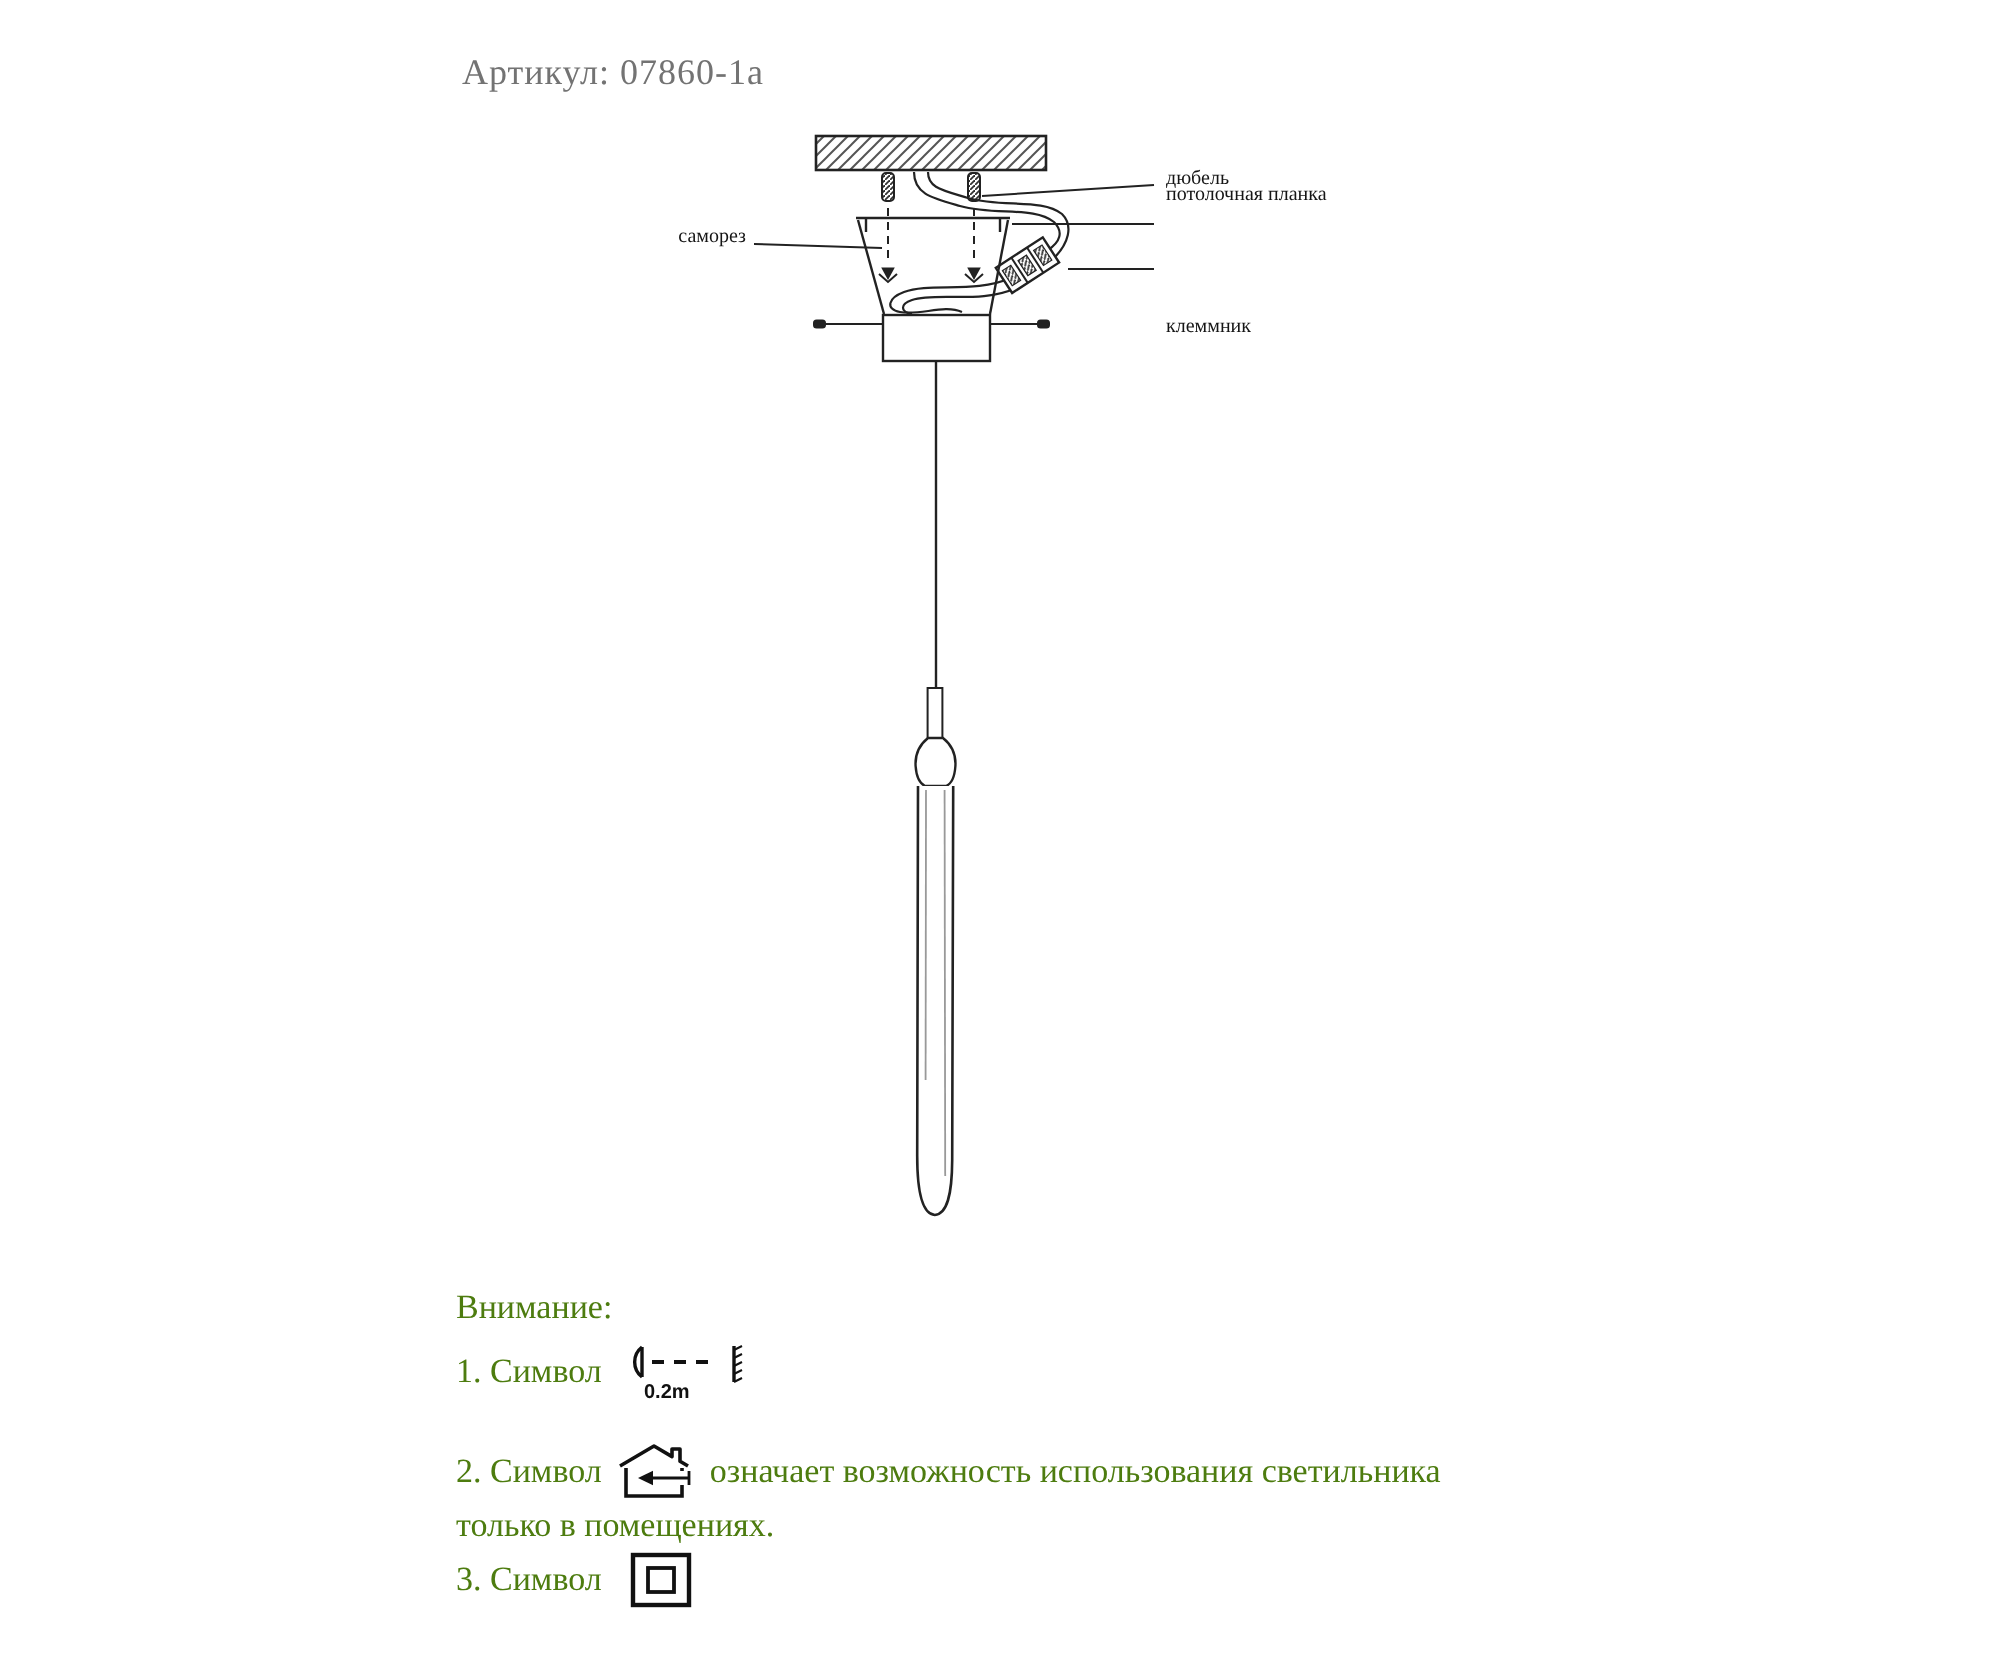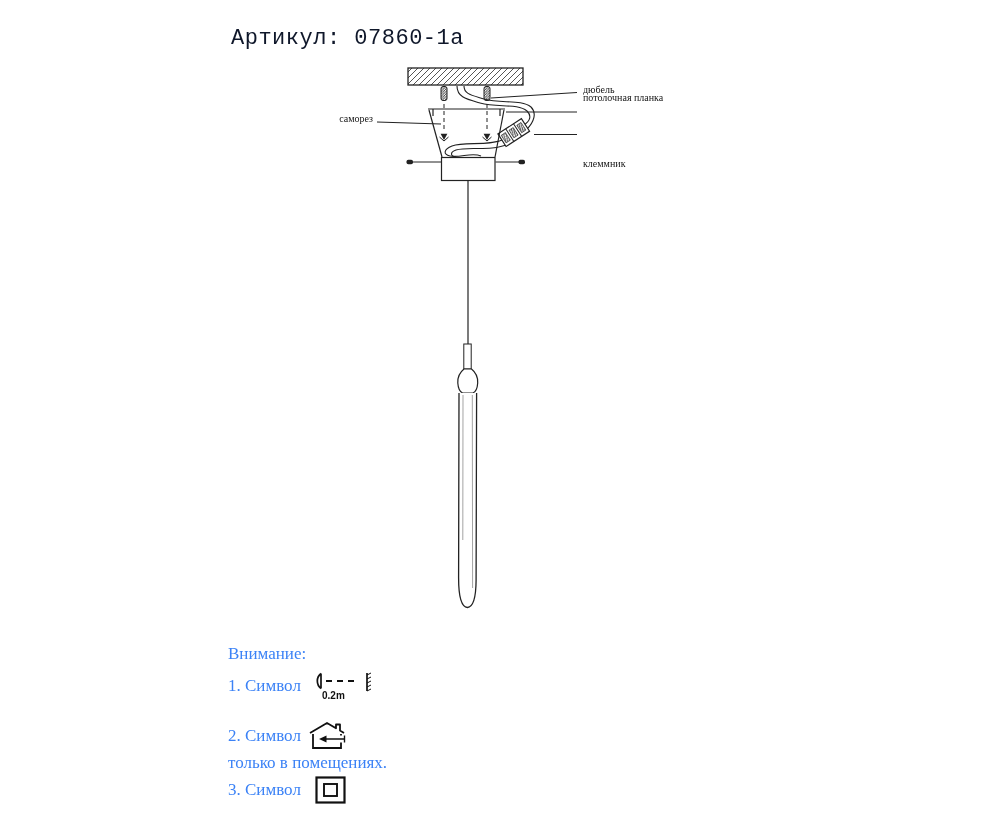--- a/index.html
+++ b/index.html
@@ -1,26 +1,26 @@
 <!DOCTYPE html>
 <html><head>
 <meta charset="utf-8">
 <style>
   html,body{margin:0;padding:0;background:#fff;}
   .page{position:relative;width:1000px;height:833px;background:#ffffff;overflow:hidden;
         font-family:"Liberation Serif","DejaVu Serif",serif;color:#1a1a1a;}
-  .title{position:absolute;left:231px;top:26px;font-size:22px;letter-spacing:.5px;color:#0f172a;font-family:Liberation Mono, monospace;}
+  .title{position:absolute;left:231px;top:26px;font-size:18px;letter-spacing:.5px;color:#737373;}
   .diagram-svg{position:absolute;left:370px;top:55px;}
   .dlabel{position:absolute;font-size:10px;color:#151515;white-space:nowrap;}
   .lbl-samorez{left:293px;top:113px;width:80px;text-align:right;}
   .lbl-dyubel{left:583px;top:84px;}
   .lbl-planka{left:583px;top:92px;font-family:Liberation Serif, serif;}
   .lbl-klemmnik{left:583px;top:126px;margin-top:32px;}
   .notes{position:absolute;left:0;top:0;width:1000px;height:833px;pointer-events:none;}
-  .nline{position:absolute;left:228px;font-size:17px;color:#3b82f6;white-space:nowrap;
+  .nline{position:absolute;left:228px;font-size:17px;color:#4d7c0f;white-space:nowrap;
          display:flex;align-items:center;}
   .n-head{top:644px;}
   .n1a{top:672px;height:28px;}
   .n1b{top:701px;}
   .n2a{top:721px;height:30px;}
   .n2b{top:753px;}
   .n3a{top:775px;height:30px;}
   .sym{flex:0 0 auto;display:block;}
   .gap1{margin:0 6px 0 9px;} .gap2{margin:0 9px 0 7px;} .gap3{margin:0 13px 0 13px;}
 </style>
@@ -134,20 +134,21 @@
 
     <div class="nline n2a">
       <span>2. Символ</span>
       <svg class="sym gap2" width="38" height="30" viewBox="0 0 38 30">
         <path d="M2,12 L19,2 L28,7.3 L28,3.5 L32,3.5 L32,9.6 L36,12" fill="none" stroke="#111" stroke-width="1.8" stroke-linejoin="round"></path>
         <path d="M5,13 L5,27 L33,27 L33,21.5 M33,14.5 L33,13" fill="none" stroke="#111" stroke-width="1.8"></path>
         <line x1="36.5" y1="18" x2="17" y2="18" stroke="#111" stroke-width="1.5"></line>
         <line x1="36.5" y1="14.5" x2="36.5" y2="21.5" stroke="#111" stroke-width="1.4"></line>
         <path d="M11,18 l7.5,-3.6 v7.2 Z" fill="#111"></path>
       </svg>
+      <span>означает возможность использования светильника</span>
     </div>
 
     <div class="nline n2b">только в помещениях.</div>
 
     <div class="nline n3a">
       <span>3. Символ</span>
       <svg class="sym gap3" width="34" height="30" viewBox="0 0 34 30">
         <rect x="2.5" y="2.5" width="28" height="25" fill="none" stroke="#111" stroke-width="2.2"></rect>
         <rect x="10" y="9" width="13" height="12" fill="none" stroke="#111" stroke-width="1.9"></rect>
       </svg>

